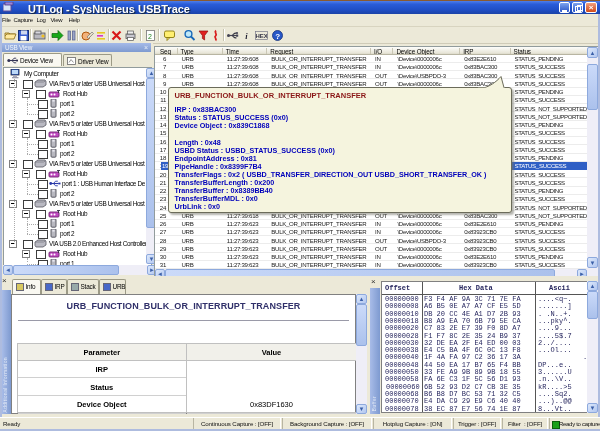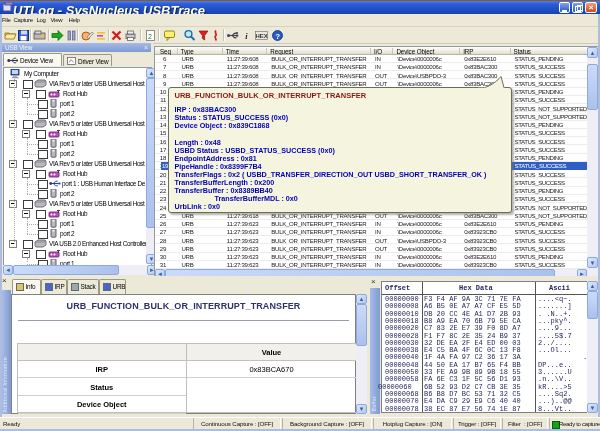--- a/index.html
+++ b/index.html
@@ -22,21 +22,21 @@
 .tabactive{background:#F9F8F1;}
 .hex{font-family:"Liberation Mono",monospace;font-size:7px;color:#26265E;white-space:pre;line-height:7.2px;}
 </style></head><body>
 <div id="win">
 
 <div class="abs" style="left:0;top:0;width:600px;height:14px;background:linear-gradient(180deg,#8a5a30 0%,#8a5a30 6%,#4a7ae8 10%,#2a5cd8 30%,#1f4ec5 70%,#1a43a8 100%);">
  <svg class="abs" style="left:3px;top:2px" width="11" height="11" viewBox="0 0 11 11">
   <rect x="0" y="2" width="8" height="7" fill="#d8e4f8" stroke="#5a4a9a" stroke-width="1"></rect>
   <rect x="2" y="0" width="8" height="3" fill="#9a86d8" stroke="#4a3a8a" stroke-width="0.8"></rect>
  </svg>
- <div class="abs" style="left:13px;top:2.5px;font-size:13px;font-weight:bold;color:#fff;text-shadow:1px 1px 1px #123;font-style:italic;">UTLog - SysNucleus USBTrace</div>
+ <div class="abs" style="left:28px;top:2.5px;font-size:11px;font-weight:bold;color:#fff;text-shadow:1px 1px 1px #123;">UTLog - SysNucleus USBTrace</div>
  <div class="abs" style="left:559px;top:2px;width:11px;height:11px;background:linear-gradient(180deg,#7Da2ef,#2a56c8);border:1px solid #fff;border-radius:2px;box-sizing:border-box;">
         <div class="abs" style="left:2px;top:6.5px;width:5px;height:2px;background:#fff;"></div>
       </div>
  <div class="abs" style="left:572px;top:2px;width:11px;height:11px;background:linear-gradient(180deg,#7Da2ef,#2a56c8);border:1px solid #fff;border-radius:2px;box-sizing:border-box;">
         <div class="abs" style="left:2px;top:3px;width:4px;height:4px;border:1px solid #fff;"></div>
         <div class="abs" style="left:4px;top:1.5px;width:4px;height:4px;border:1px solid #fff;"></div>
       </div>
  <div class="abs" style="left:585px;top:2px;width:12px;height:11px;background:linear-gradient(180deg,#f0a080,#d24a18);border:1px solid #fff;border-radius:2px;box-sizing:border-box;color:#fff;font-size:8px;font-weight:bold;text-align:center;line-height:9px;">×</div>
 </div>
 
@@ -669,21 +669,21 @@
 <div class="abs balloontext" style="left:174.5px;top:107.3px;color:#0000BB;z-index:6;">IRP : 0x83BAC300</div>
 <div class="abs balloontext" style="left:174.5px;top:115.3px;color:#0000BB;z-index:6;">Status : STATUS_SUCCESS (0x0)</div>
 <div class="abs balloontext" style="left:174.5px;top:123.3px;color:#0000BB;z-index:6;">Device Object : 0x839C1868</div>
 <div class="abs balloontext" style="left:174.5px;top:139.5px;color:#0000BB;z-index:6;">Length : 0x48</div>
 <div class="abs balloontext" style="left:174.5px;top:147.6px;color:#0000BB;z-index:6;">USBD Status : USBD_STATUS_SUCCESS (0x0)</div>
 <div class="abs balloontext" style="left:174.5px;top:155.7px;color:#0000BB;z-index:6;">EndpointAddress : 0x81</div>
 <div class="abs balloontext" style="left:174.5px;top:163.8px;color:#0000BB;z-index:6;">PipeHandle : 0x8399F7B4</div>
 <div class="abs balloontext" style="left:174.5px;top:171.9px;color:#0000BB;z-index:6;">TransferFlags : 0x2 ( USBD_TRANSFER_DIRECTION_OUT USBD_SHORT_TRANSFER_OK )</div>
 <div class="abs balloontext" style="left:174.5px;top:180.0px;color:#0000BB;z-index:6;">TransferBufferLength : 0x200</div>
 <div class="abs balloontext" style="left:174.5px;top:188.1px;color:#0000BB;z-index:6;">TransferBuffer : 0x8389BB40</div>
-<div class="abs balloontext" style="left:174.5px;top:196.2px;color:#0000BB;z-index:6;margin-left:40px;">TransferBufferMDL : 0x0</div>
+<div class="abs balloontext" style="left:174.5px;top:196.2px;color:#0000BB;z-index:6;">TransferBufferMDL : 0x0</div>
 <div class="abs balloontext" style="left:174.5px;top:204.3px;color:#0000BB;z-index:6;">UrbLink : 0x0</div>
 <div class="abs" style="left:2px;top:276px;width:366px;height:141px;background:#ECE9D8;"></div>
 <div class="abs" style="left:2px;top:277px;width:8px;height:8px;font-size:8px;line-height:8px;color:#333;">×</div>
 <div class="tab tabactive" style="left:12px;top:278.5px;width:29px;height:15px;z-index:2;">
 <div class="abs" style="left:2.5px;top:3px;width:8px;height:8px;background:#d8c860;border:1px solid #667;box-sizing:border-box;"></div>
 <div class="abs" style="left:12.5px;top:3.5px;">Info</div>
 </div>
 <div class="tab" style="left:41px;top:278.5px;width:26px;height:15px;z-index:2;">
 <div class="abs" style="left:2.5px;top:3px;width:8px;height:8px;background:#4868c8;border:1px solid #667;box-sizing:border-box;"></div>
 <div class="abs" style="left:12.5px;top:3.5px;">IRP</div>
@@ -698,25 +698,26 @@
 </div>
 <div class="abs" style="left:2px;top:290px;width:9px;height:124px;background:linear-gradient(90deg,#A8BCE8,#7E9AD0);">
       <div class="vlabel abs" style="left:1px;bottom:2px;">Additional Information</div>
     </div>
 <div class="abs" style="left:11px;top:293.5px;width:345px;height:120px;background:#fff;border:1px solid #808080;box-sizing:border-box;overflow:hidden;"></div>
 <div class="abs" style="left:11px;top:300.5px;width:345px;text-align:center;font-size:9px;font-weight:bold;color:#30306A;letter-spacing:0.1px;">URB_FUNCTION_BULK_OR_INTERRUPT_TRANSFER</div>
 <div class="abs" style="left:18px;top:320px;width:331px;height:1px;background:#9a9aa8;"></div>
 <div class="abs" style="left:16.5px;top:343px;width:340px;height:70px;border:1px solid #C0C0C0;box-sizing:border-box;font-size:7.5px;">
 <div class="abs" style="left:0;top:0;width:100%;height:16.5px;background:#F1F0EA;border-bottom:1px solid #C0C0C0;box-sizing:border-box;"></div>
 <div class="abs" style="left:168.5px;top:0;width:1px;height:100%;background:#C0C0C0;"></div>
+<div class="abs" style="left:0;top:4px;width:168.5px;text-align:center;font-weight:bold;">Parameter</div>
 <div class="abs" style="left:169.5px;top:4px;width:169px;text-align:center;font-weight:bold;">Value</div>
 <div class="abs" style="left:0;top:16.5px;width:168.5px;height:17.7px;border-bottom:1px solid #D0D0D0;box-sizing:border-box;text-align:center;font-weight:bold;padding-top:4.35px;">IRP</div>
-<div class="abs" style="left:169.5px;top:16.5px;width:169px;height:17.7px;border-bottom:1px solid #D0D0D0;box-sizing:border-box;text-align:center;padding-top:4.35px;">0x83BCA670</div>
 <div class="abs" style="left:0;top:34.2px;width:168.5px;height:17.7px;border-bottom:1px solid #D0D0D0;box-sizing:border-box;text-align:center;font-weight:bold;padding-top:4.35px;">Status</div>
 <div class="abs" style="left:0;top:51.9px;width:168.5px;height:17.7px;border-bottom:1px solid #D0D0D0;box-sizing:border-box;text-align:center;font-weight:bold;padding-top:4.35px;">Device Object</div>
+<div class="abs" style="left:169.5px;top:51.9px;width:169px;height:17.7px;border-bottom:1px solid #D0D0D0;box-sizing:border-box;text-align:center;padding-top:4.35px;">0x83DF1630</div>
 </div>
 <div class="abs sb" style="left:356px;top:294px;width:11px;height:120px;"></div>
 <div class="abs sbbtn" style="left:356px;top:294px;width:11px;height:10px;font-size:6px;line-height:9px;">▲</div>
 <div class="abs sbthh" style="left:356px;top:304px;width:11px;height:42px;"></div>
 <div class="abs sbbtn" style="left:356px;top:404px;width:11px;height:10px;font-size:6px;line-height:9px;">▼</div>
 <div class="abs" style="left:368px;top:276px;width:230px;height:141px;background:#ECE9D8;"></div>
 <div class="abs" style="left:371px;top:278px;width:8px;height:8px;font-size:8px;line-height:8px;color:#333;">×</div>
 <div class="abs" style="left:370px;top:288px;width:10px;height:126px;background:linear-gradient(90deg,#A8BCE8,#7E9AD0);">
       <div class="vlabel abs" style="left:1.5px;bottom:3px;">Buffer</div>
     </div>
@@ -756,21 +757,21 @@
 <div class="hex abs" style="left:538px;top:354.4000000000001px;margin-left:45px;">.J...6.:</div>
 <div class="hex abs" style="left:385px;top:361.7000000000001px;">00000048</div>
 <div class="hex abs" style="left:424px;top:361.7000000000001px;">44 50 EA 17 B7 65 F4 BB</div>
 <div class="hex abs" style="left:538px;top:361.7000000000001px;">DP...e..</div>
 <div class="hex abs" style="left:385px;top:369.0000000000001px;">00000050</div>
 <div class="hex abs" style="left:424px;top:369.0000000000001px;">33 FE A9 9B 89 9B 18 55</div>
 <div class="hex abs" style="left:538px;top:369.0000000000001px;">3......U</div>
 <div class="hex abs" style="left:385px;top:376.3000000000001px;">00000058</div>
 <div class="hex abs" style="left:424px;top:376.3000000000001px;">FA 6E C3 1F 5C 56 D1 93</div>
 <div class="hex abs" style="left:538px;top:376.3000000000001px;">.n..\V..</div>
-<div class="hex abs" style="left:378px;top:383.60000000000014px;">00000060</div>
+<div class="hex abs" style="left:386px;top:383.60000000000014px;">00000060</div>
 <div class="hex abs" style="left:424px;top:383.60000000000014px;">6B 52 93 D2 C7 CB 3E 35</div>
 <div class="hex abs" style="left:538px;top:383.60000000000014px;">kR....&gt;5</div>
 <div class="hex abs" style="left:385px;top:390.90000000000015px;">00000068</div>
 <div class="hex abs" style="left:424px;top:390.90000000000015px;">B6 B8 D7 BC 53 71 32 C5</div>
 <div class="hex abs" style="left:538px;top:390.90000000000015px;">....Sq2.</div>
 <div class="hex abs" style="left:385px;top:398.20000000000016px;">00000070</div>
 <div class="hex abs" style="left:424px;top:398.20000000000016px;">E4 DA C9 29 E9 C6 40 40</div>
 <div class="hex abs" style="left:538px;top:398.20000000000016px;">...)..@@</div>
 <div class="hex abs" style="left:385px;top:405.50000000000017px;">00000078</div>
 <div class="hex abs" style="left:424px;top:405.50000000000017px;">38 EC 87 E7 56 74 1E 87</div>

